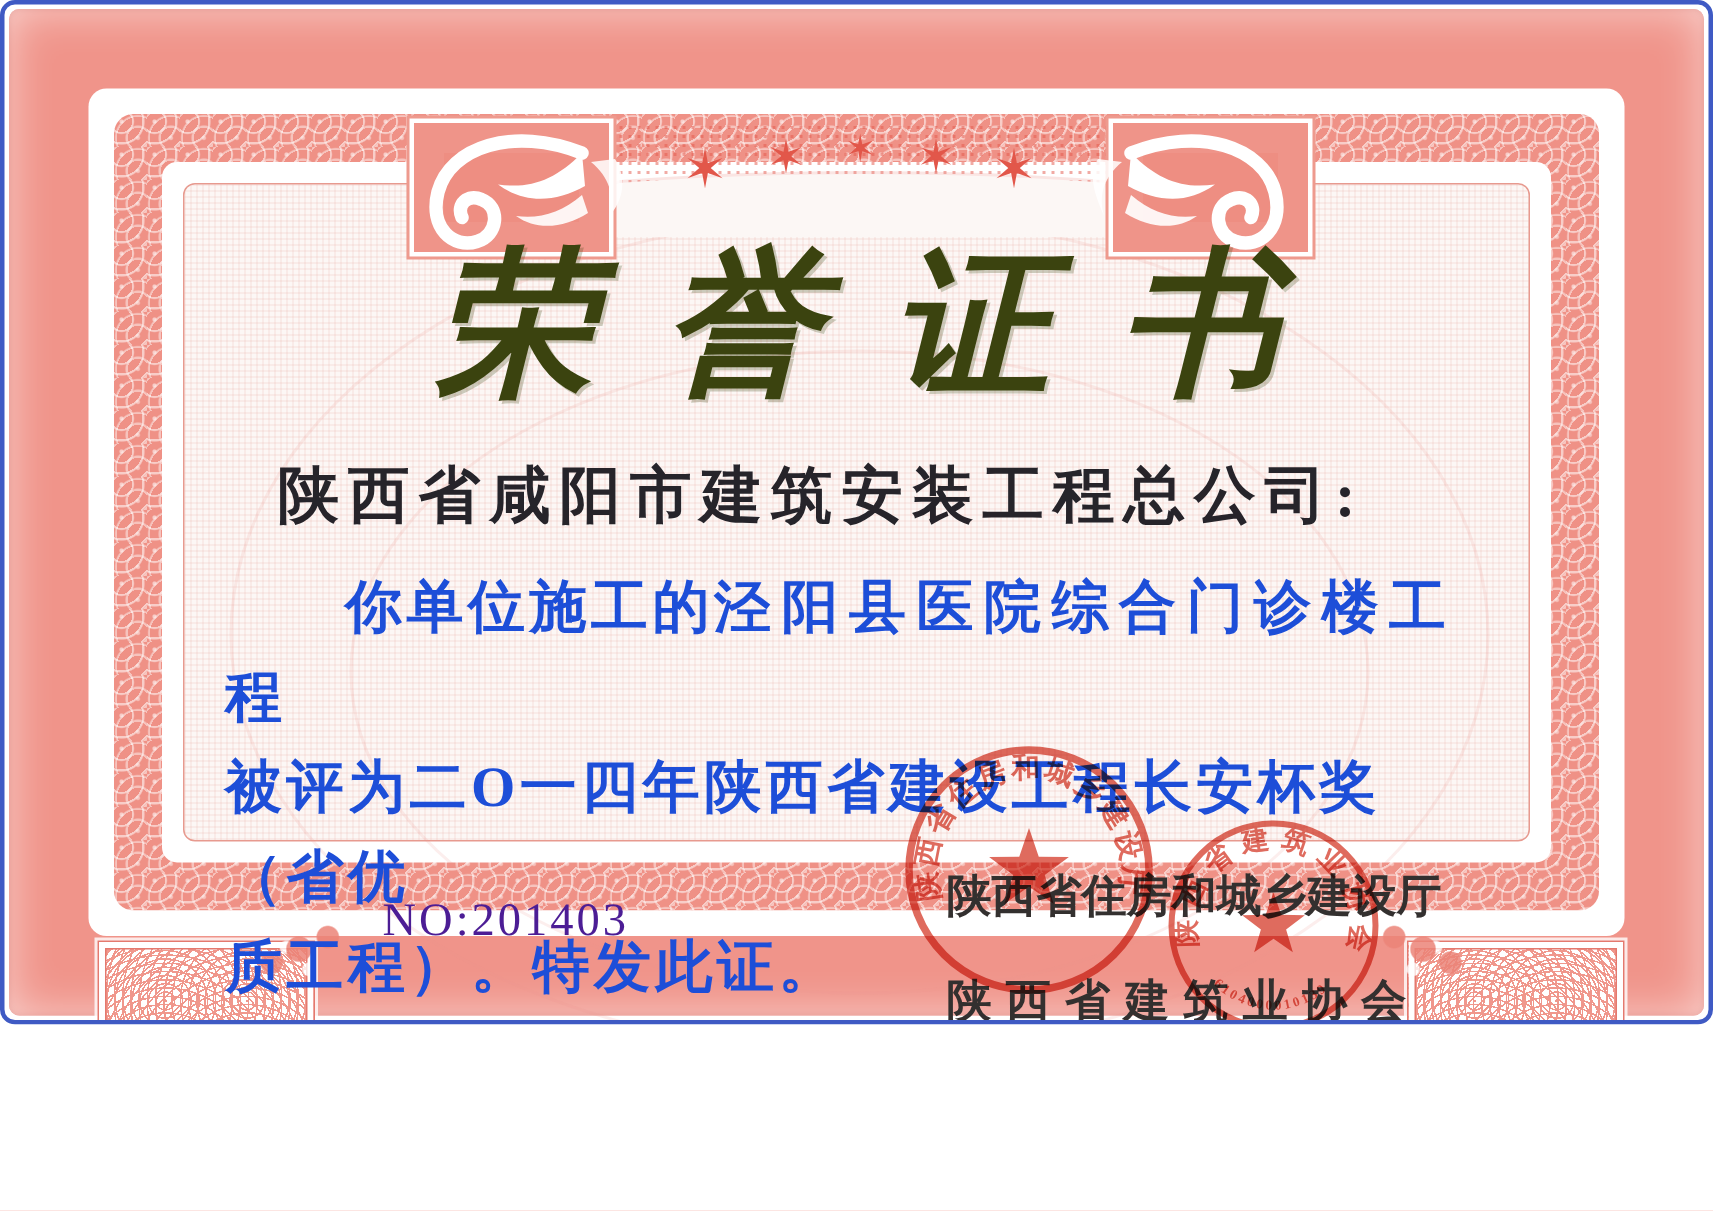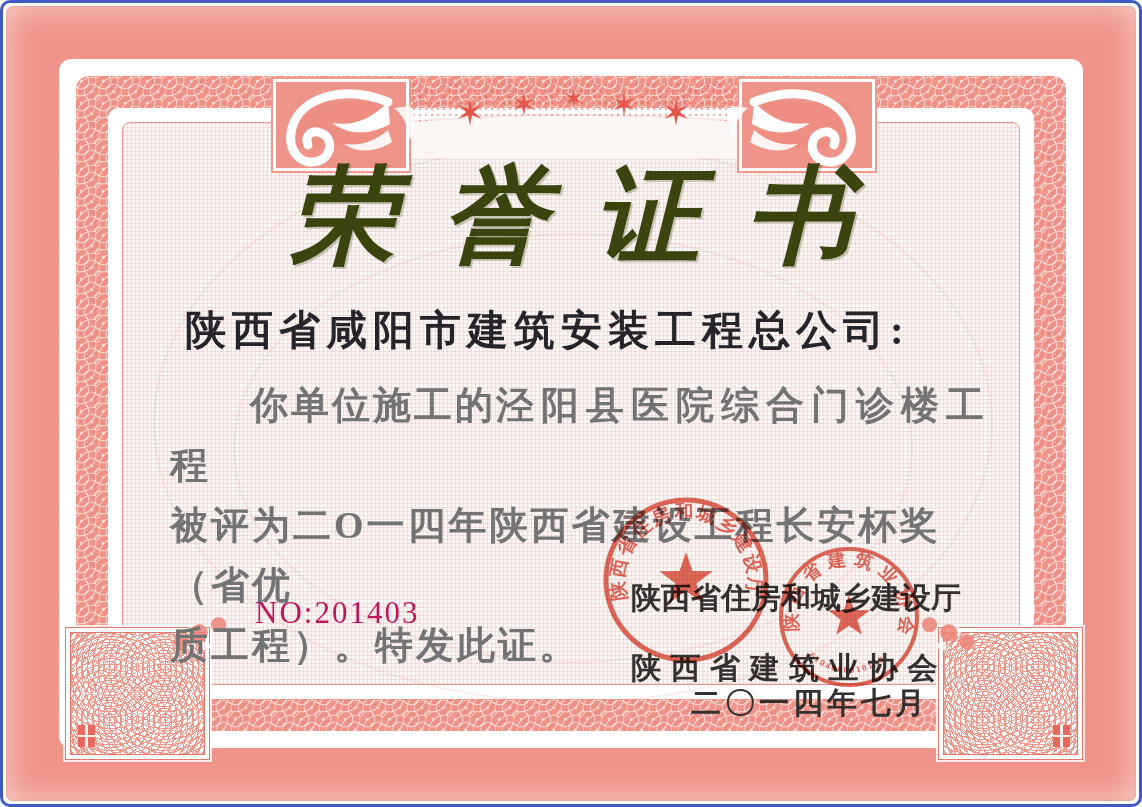--- a/index.html
+++ b/index.html
@@ -1,18 +1,18 @@
 <!DOCTYPE html>
 <html><head>
 <meta charset="utf-8">
 <style>
   html,body{margin:0;padding:0;background:#ffffff;}
   *{box-sizing:border-box;}
   .photo{
-    position:relative;width:1142px;height:807px;background:#fff;
+    position:relative;width:1142px;height:683px;background:#fff;
     border:3px solid #3f5ac4;border-radius:10px;overflow:hidden;
     font-family:"Liberation Serif","DejaVu Serif",serif;
   }
   
   .band-outer{position:absolute;inset:3px;border-radius:7px;background:#f0948a;
     box-shadow:inset 0 0 30px rgba(255,255,255,.6), inset 0 0 4px rgba(214,100,90,.8);}
   .gap1{position:absolute;inset:56px;background:#fff;border-radius:12px;}
   .gband{position:absolute;inset:73px;border-radius:13px;background-color:#ef9186;
     background-image:
       repeating-radial-gradient(circle at 5px 5px, rgba(255,255,255,.55) 0 .9px, transparent 1.8px 7px),
@@ -67,26 +67,26 @@
     opacity:.85;}
   .rosette.left .lace{right:-18px;transform:rotate(8deg);}
   .rosette.right .lace{left:-18px;transform:scaleX(-1) rotate(8deg);}
   
   .title{position:absolute;left:0;top:148px;width:100%;margin:0;text-align:center;
     font-size:106px;line-height:1.25;font-weight:bold;color:#3b430f;
     letter-spacing:46px;padding-left:46px;
     text-shadow:2px 2px 0 rgba(59,67,15,.25);font-style:italic;}
   .recipient{position:absolute;left:166px;top:300px;font-size:41px;font-weight:bold;color:#26242a;
     letter-spacing:6px;padding-left:16px;}
-  .body-block{position:absolute;left:167px;top:372px;width:822px;font-size:38px;line-height:60px;
-    color:#737373;font-weight:bold;letter-spacing:3px;}
+  .body-block{position:absolute;left:147px;top:372px;width:822px;font-size:38px;line-height:60px;
+    color:#1d4ed8;font-weight:bold;letter-spacing:3px;}
   .body-block p{margin:0;}
   .body-line .filled{font-weight:600;letter-spacing:7px;}
   .indent{display:inline-block;width:80px;}
-  .serial{position:absolute;left:252px;top:592px;font-size:31px;color:#be185d;letter-spacing:2px;}
+  .serial{position:absolute;left:252px;top:592px;font-size:31px;color:#4c1d95;letter-spacing:2px;}
   .issuers{position:absolute;left:628px;top:577px;font-size:30px;font-weight:bold;color:#33302f;
     line-height:35.5px;z-index:4;}
   .issuers .l2{letter-spacing:1px;margin-top:34px;}
   .issuers .date{padding-left:60px;letter-spacing:4px;}
   
   .seal{position:absolute;mix-blend-mode:multiply;opacity:.82;z-index:5;}
   .seal1{left:598px;top:492px;}
   .seal2{left:773px;top:541px;}
   .seal text{font-family:"Liberation Serif","DejaVu Serif",serif;font-weight:bold;}
 </style>

